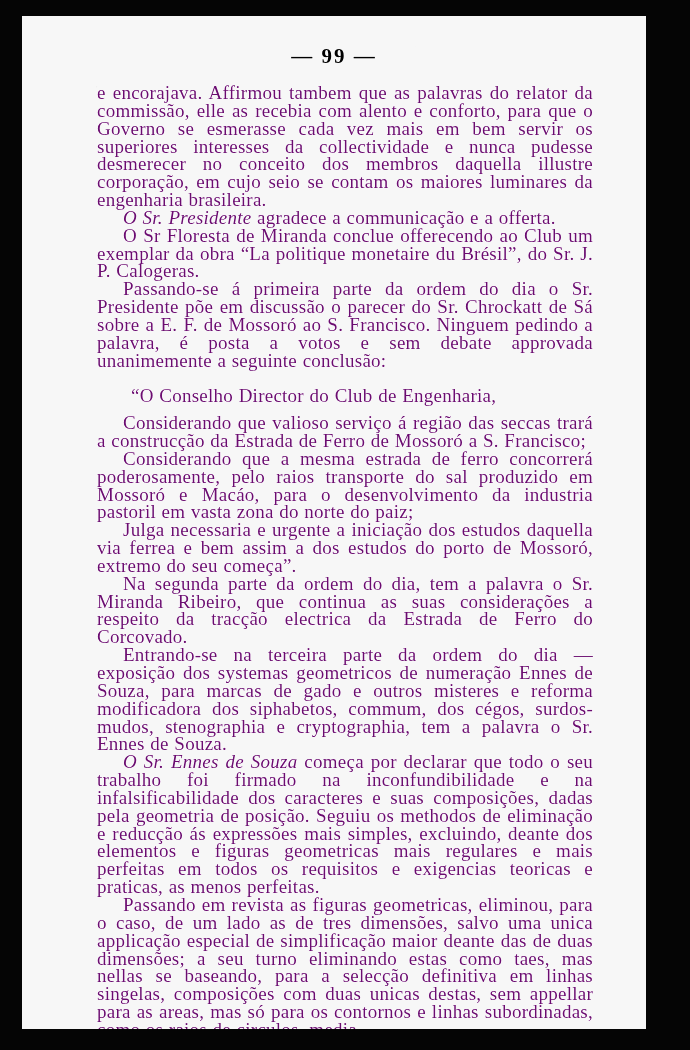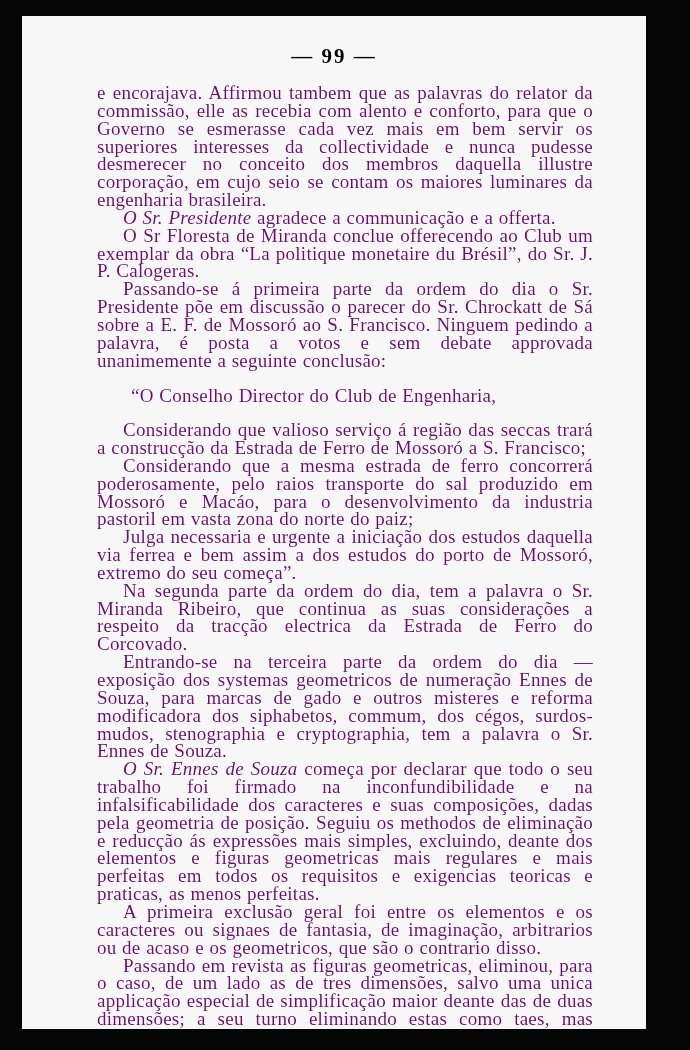--- a/index.html
+++ b/index.html
@@ -90,21 +90,21 @@
   }
   p.para:last-child {
     
   }
   p.noindent {
     text-indent: 0;
   }
   p.quote-open {
     text-indent: 34px;
     margin-top: 17.85px;
-    margin-bottom: 16px;
+    margin-bottom: 9px;
   }
   .it {
     font-style: italic;
   }
 
   
   .inkify {
     filter: contrast(1.12) brightness(0.97);
   }
 </style>
@@ -122,17 +122,16 @@
         <p class="para"><span class="it">O Sr. Presidente</span><span> agradece a communicação e a offerta.</span></p>
         <p class="para"><span>O Sr  Floresta de Miranda conclue offerecendo ao Club um exemplar da obra “La politique monetaire du Brésil”, do Sr. J. P. Calogeras.</span></p>
         <p class="para"><span>Passando-se á primeira parte da ordem do dia o Sr. Presidente põe em discussão o parecer do Sr. Chrockatt de Sá sobre a E. F. de Mossoró ao S. Francisco. Ninguem pedindo a palavra, é posta a votos e sem debate approvada unanimemente a seguinte conclusão:</span></p>
         <p class="para quote-open"><span>“O Conselho Director do Club de Engenharia,</span></p>
         <p class="para"><span>Considerando que valioso serviço á região das seccas trará a construcção da Estrada de Ferro de Mossoró a S. Francisco;</span></p>
         <p class="para"><span>Considerando que a mesma estrada de ferro concorrerá poderosamente, pelo raios transporte do sal produzido em Mossoró e Macáo, para o desenvolvimento da industria pastoril em vasta zona do norte do paiz;</span></p>
         <p class="para"><span>Julga necessaria e urgente a iniciação dos estudos daquella via ferrea e bem assim a dos estudos do porto de Mossoró, extremo do seu começa”.</span></p>
         <p class="para"><span>Na segunda parte da ordem do dia, tem a palavra o Sr. Miranda Ribeiro, que continua as suas considerações a respeito da tracção electrica da Estrada de Ferro do Corcovado.</span></p>
         <p class="para"><span>Entrando-se na terceira parte da ordem do dia — exposição dos systemas geometricos de numeração Ennes de Souza, para marcas de  gado e outros misteres e reforma modificadora dos siphabetos, commum, dos cégos, surdos-mudos, stenographia e cryptographia, tem a palavra o Sr. Ennes de Souza.</span></p>
         <p class="para"><span class="it">O Sr. Ennes de Souza</span><span> começa por declarar que todo o seu trabalho foi firmado na inconfundibilidade e na infalsificabilidade dos caracteres e suas composições, dadas pela geometria de posição. Seguiu os methodos de eliminação e reducção ás expressões mais simples, excluindo, deante dos elementos e figuras geometricas mais regulares e mais perfeitas em todos os requisitos e exigencias teoricas e praticas, as menos perfeitas.</span></p>
-        <p class="para"><span>A primeira exclusão geral foi entre os elementos e os caracteres ou signaes de fantasia, de imaginação, arbitrarios ou de acaso e os geometricos, que são o contrario disso.</span></p>
         <p class="para"><span>Passando em revista as figuras geometricas, eliminou, para o caso, de um lado as de tres dimensões, salvo uma unica applicação especial de simplificação maior deante das de duas dimensões; a seu turno eliminando estas como taes, mas nellas se baseando, para a selecção definitiva em linhas singelas, composições com duas unicas destas, sem appellar para as areas, mas só para os contornos e linhas subordinadas, como os raios de circulos, media-</span></p>
       </div>
   </div>
 </div>
 
 </body></html>

